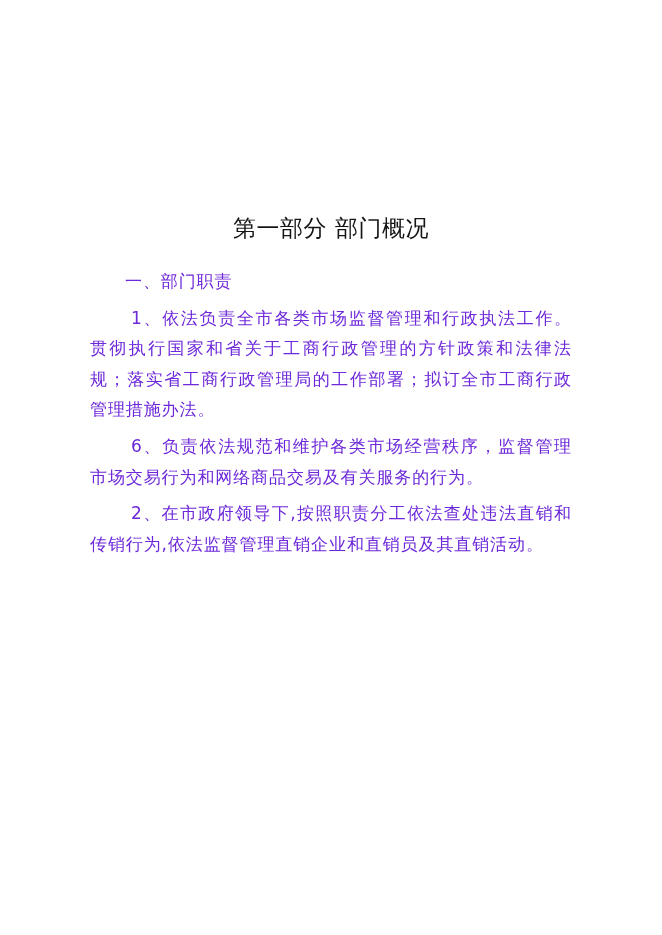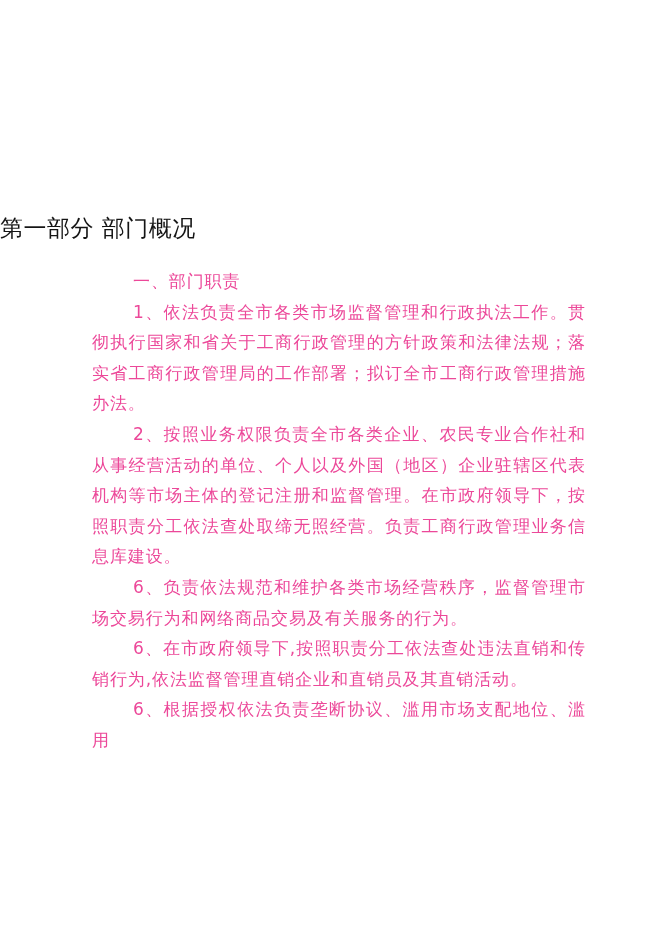--- a/index.html
+++ b/index.html
@@ -21,55 +21,53 @@
       top: 0;
       width: 662px;
       height: 935px;
       background: #ffffff;
     }
     .title {
       position: absolute;
       left: 0;
       top: 212px;
       width: 662px;
-      text-align: left;
+      text-align: center;
       font-family: "DejaVu Serif", "Liberation Serif", serif;
       font-size: 23px;
       line-height: 32px;
       letter-spacing: 0.5px;
       color: #151515;
     }
     .body-text {
       position: absolute;
-      left: 92px;
+      left: 84px;
       top: 266px;
       width: 494px;
       font-size: 17px;
       line-height: 30.6px;
-      color: #ec4899;
+      color: #6d28d9;
     }
     .para {
-      margin: 0;
+      margin: 6px;
       text-indent: 41px;
       text-align: justify;
       letter-spacing: 0.9px;
     }
     .section-heading {
       margin: 0;
       text-indent: 41px;
       letter-spacing: 0.9px;
     }
   </style>
 </head>
 <body>
 
 <div class="page">
   <div class="title">第一部分  部门概况</div>
 
   <div class="body-text">
     <p class="section-heading">一、部门职责</p>
     <p class="para">1、依法负责全市各类市场监督管理和行政执法工作。贯彻执行国家和省关于工商行政管理的方针政策和法律法规；落实省工商行政管理局的工作部署；拟订全市工商行政管理措施办法。</p>
-    <p class="para">2、按照业务权限负责全市各类企业、农民专业合作社和从事经营活动的单位、个人以及外国（地区）企业驻辖区代表机构等市场主体的登记注册和监督管理。在市政府领导下，按照职责分工依法查处取缔无照经营。负责工商行政管理业务信息库建设。</p>
     <p class="para">6、负责依法规范和维护各类市场经营秩序，监督管理市场交易行为和网络商品交易及有关服务的行为。</p>
-    <p class="para">6、在市政府领导下,按照职责分工依法查处违法直销和传销行为,依法监督管理直销企业和直销员及其直销活动。</p>
-    <p class="para">6、根据授权依法负责垄断协议、滥用市场支配地位、滥用</p>
+    <p class="para">2、在市政府领导下,按照职责分工依法查处违法直销和传销行为,依法监督管理直销企业和直销员及其直销活动。</p>
   </div>
 </div>
 
 </body></html>

